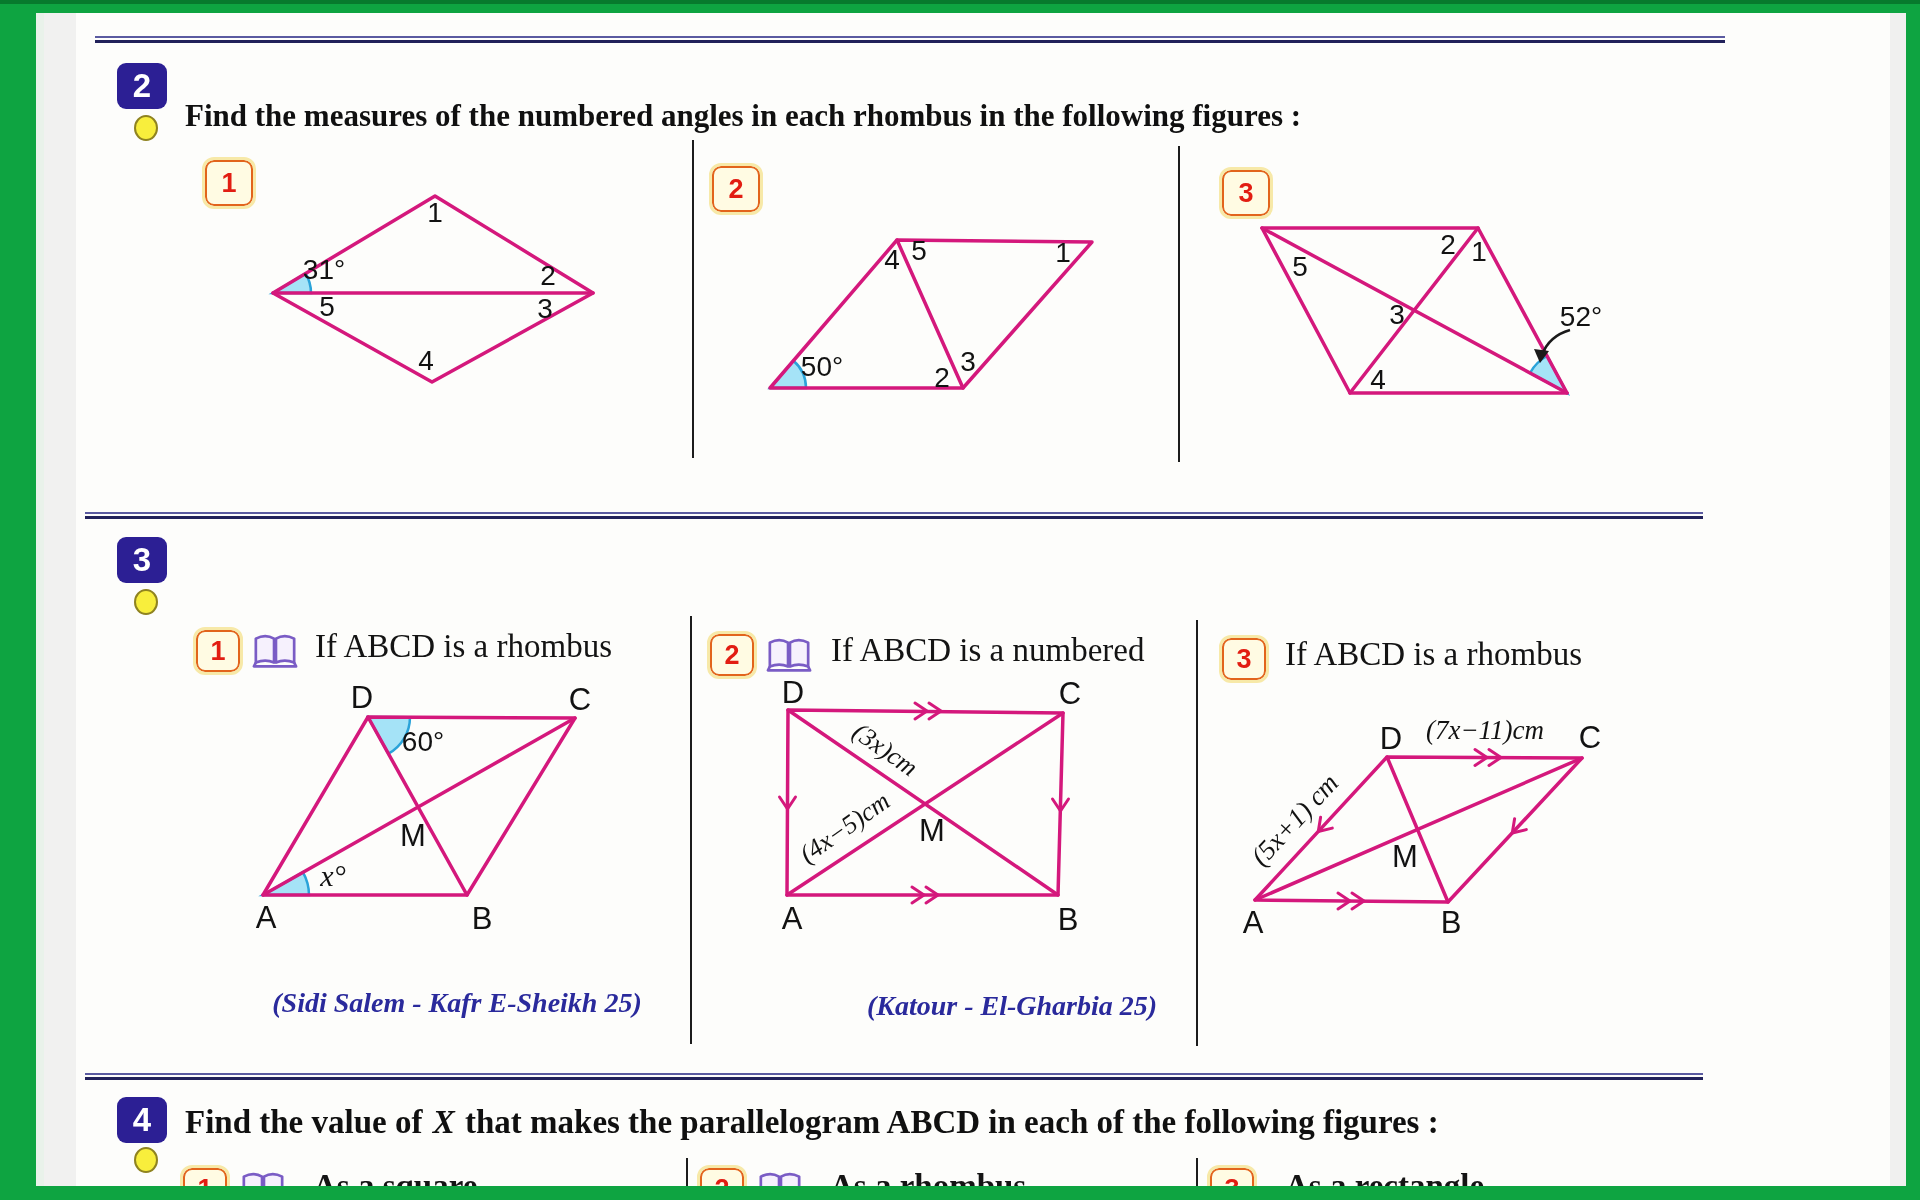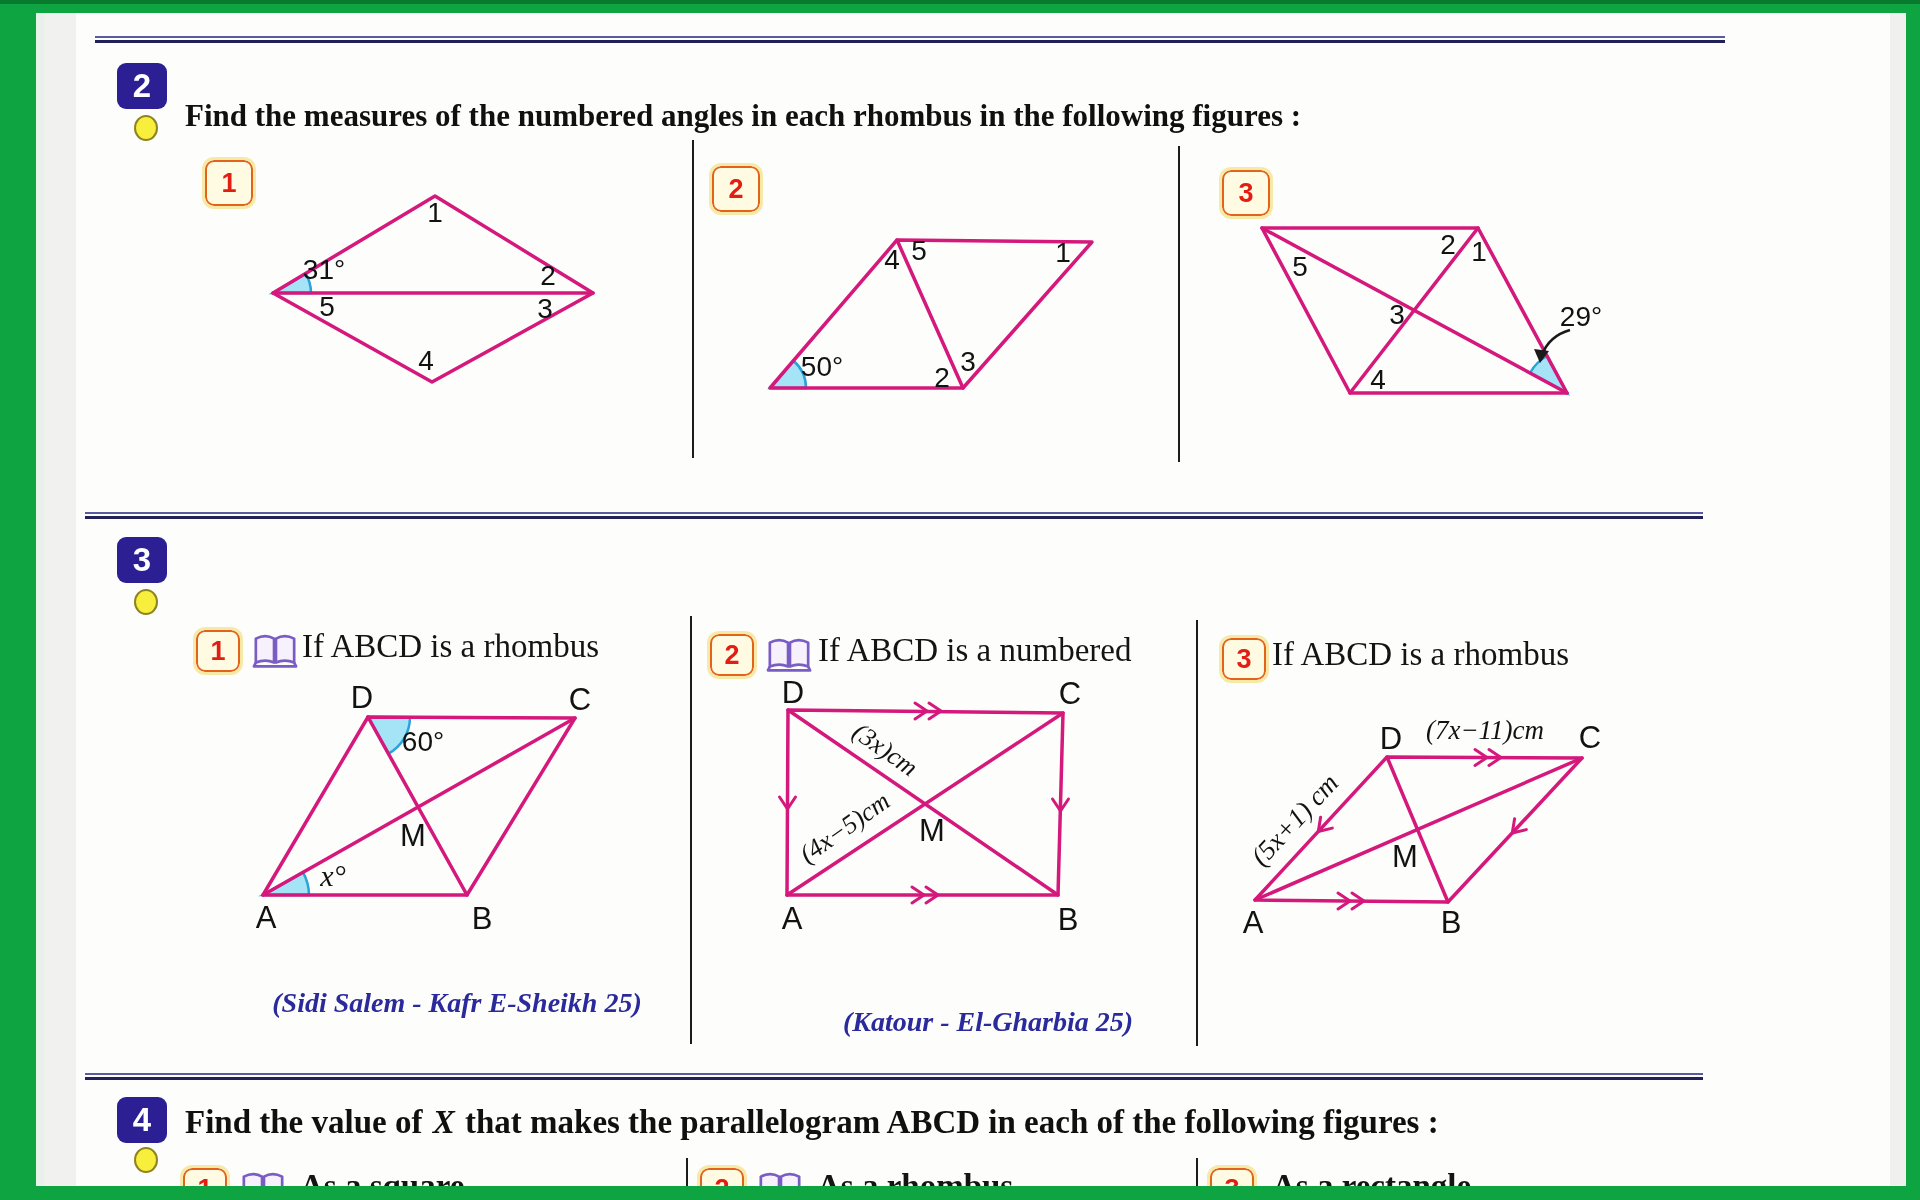--- a/index.html
+++ b/index.html
@@ -33,21 +33,21 @@
   .fbadge.big{width:44px;height:42px;}
   .fbadge.small{width:40px;height:38px;}
   .vline{position:absolute;width:2px;background:#1c1c1c;}
   
   .fig{position:absolute;}
   .fig svg{position:absolute;left:0;top:0;overflow:visible;}
   .lab{position:absolute;transform:translate(-50%,-50%);font-family:"Liberation Sans",sans-serif;
        font-size:28px;color:#121212;white-space:nowrap;line-height:1;}
   .vlab{font-size:31px;}
   .mathlab{font-family:"Liberation Serif",serif;font-style:italic;}
-  .caption{position:absolute;font-family:"Liberation Serif",serif;font-size:33px;color:#141414;white-space:nowrap;}
+  .caption{position:absolute;font-family:"Liberation Serif",serif;font-size:33px;color:#141414;white-space:nowrap;margin-left:13px;}
   .source{position:absolute;transform:translate(-50%,-50%);font-family:"Liberation Serif",serif;
           font-style:italic;font-weight:bold;font-size:28px;color:#2a2a9c;white-space:nowrap;}
   .book{position:absolute;width:46px;height:40px;}
   .rot34{transform:translate(-50%,-50%) rotate(35deg);}
   .rotm34{transform:translate(-50%,-50%) rotate(-35deg);}
   .rotm47{transform:translate(-50%,-50%) rotate(-47deg);}
   .shape{stroke:#d4187c;stroke-width:3.5;fill:none;stroke-linejoin:round;stroke-linecap:round;}
   .wedge{fill:#a5e3f7;stroke:#2aa3d9;stroke-width:2.5;}
   .mark{stroke:#d4187c;stroke-width:3;fill:none;stroke-linecap:round;stroke-linejoin:round;}
   .leader{stroke:#1a1a1a;stroke-width:2.5;fill:none;}
@@ -116,21 +116,21 @@
       <line class="shape" x1="22" y1="28" x2="327" y2="193"></line>
       <line class="shape" x1="238" y1="28" x2="110" y2="193"></line>
       <path class="leader" d="M330,130 Q309,136 302,155"></path>
       <polygon class="leadhead" points="300,163 309,151 294,149"></polygon>
     </svg>
     <div class="lab" style="left:60px;top:67px;">5</div>
     <div class="lab" style="left:208px;top:45px;">2</div>
     <div class="lab" style="left:239px;top:52px;">1</div>
     <div class="lab" style="left:157px;top:115px;">3</div>
     <div class="lab" style="left:138px;top:180px;">4</div>
-    <div class="lab" style="left:341px;top:117px;">29°</div>
+    <div class="lab" style="left:341px;top:117px;">52°</div>
   </div>
 
   <div class="qbadge" style="left:117px;top:537px;">
     <span>3</span>
   </div>
   <div class="ydot" style="left:134px;top:589px;"></div>
 
   <div class="fbadge small" style="left:196px;top:630px;">
     <span>1</span>
     </div>
@@ -228,21 +228,21 @@
     <div class="lab vlab" style="left:146px;top:18px;">D</div>
     <div class="lab vlab" style="left:345px;top:17px;">C</div>
     <div class="lab vlab" style="left:8px;top:202px;">A</div>
     <div class="lab vlab" style="left:206px;top:202px;">B</div>
     <div class="lab vlab" style="left:160px;top:136px;">M</div>
     <div class="lab mathlab" style="left:240px;top:10px;font-size:27px;">(7x−11)cm</div>
     <div class="lab mathlab rotm47" style="left:50px;top:100px;font-size:27px;">(5x+1) cm</div>
   </div>
 
   <div class="source" style="left:457px;top:1003px;">(Sidi Salem - Kafr E-Sheikh 25)</div>
-  <div class="source" style="left:988px;top:1006px;margin-top:16px;">(Katour - El-Gharbia 25)</div>
+  <div class="source" style="left:1012px;top:1006px;">(Katour - El-Gharbia 25)</div>
 
   <div class="qbadge" style="left:117px;top:1097px;">
     <span>4</span>
   </div>
   <div class="qtitle" style="left:185px;top:1104px;font-size:33px;">
     <span>Find the value of </span><span class="title-x">X</span><span> that makes the parallelogram ABCD in each of the following figures :</span>
   </div>
   <div class="ydot" style="left:134px;top:1147px;"></div>
 
   <div class="vline" style="left:686px;top:1158px;height:28px;"></div>

